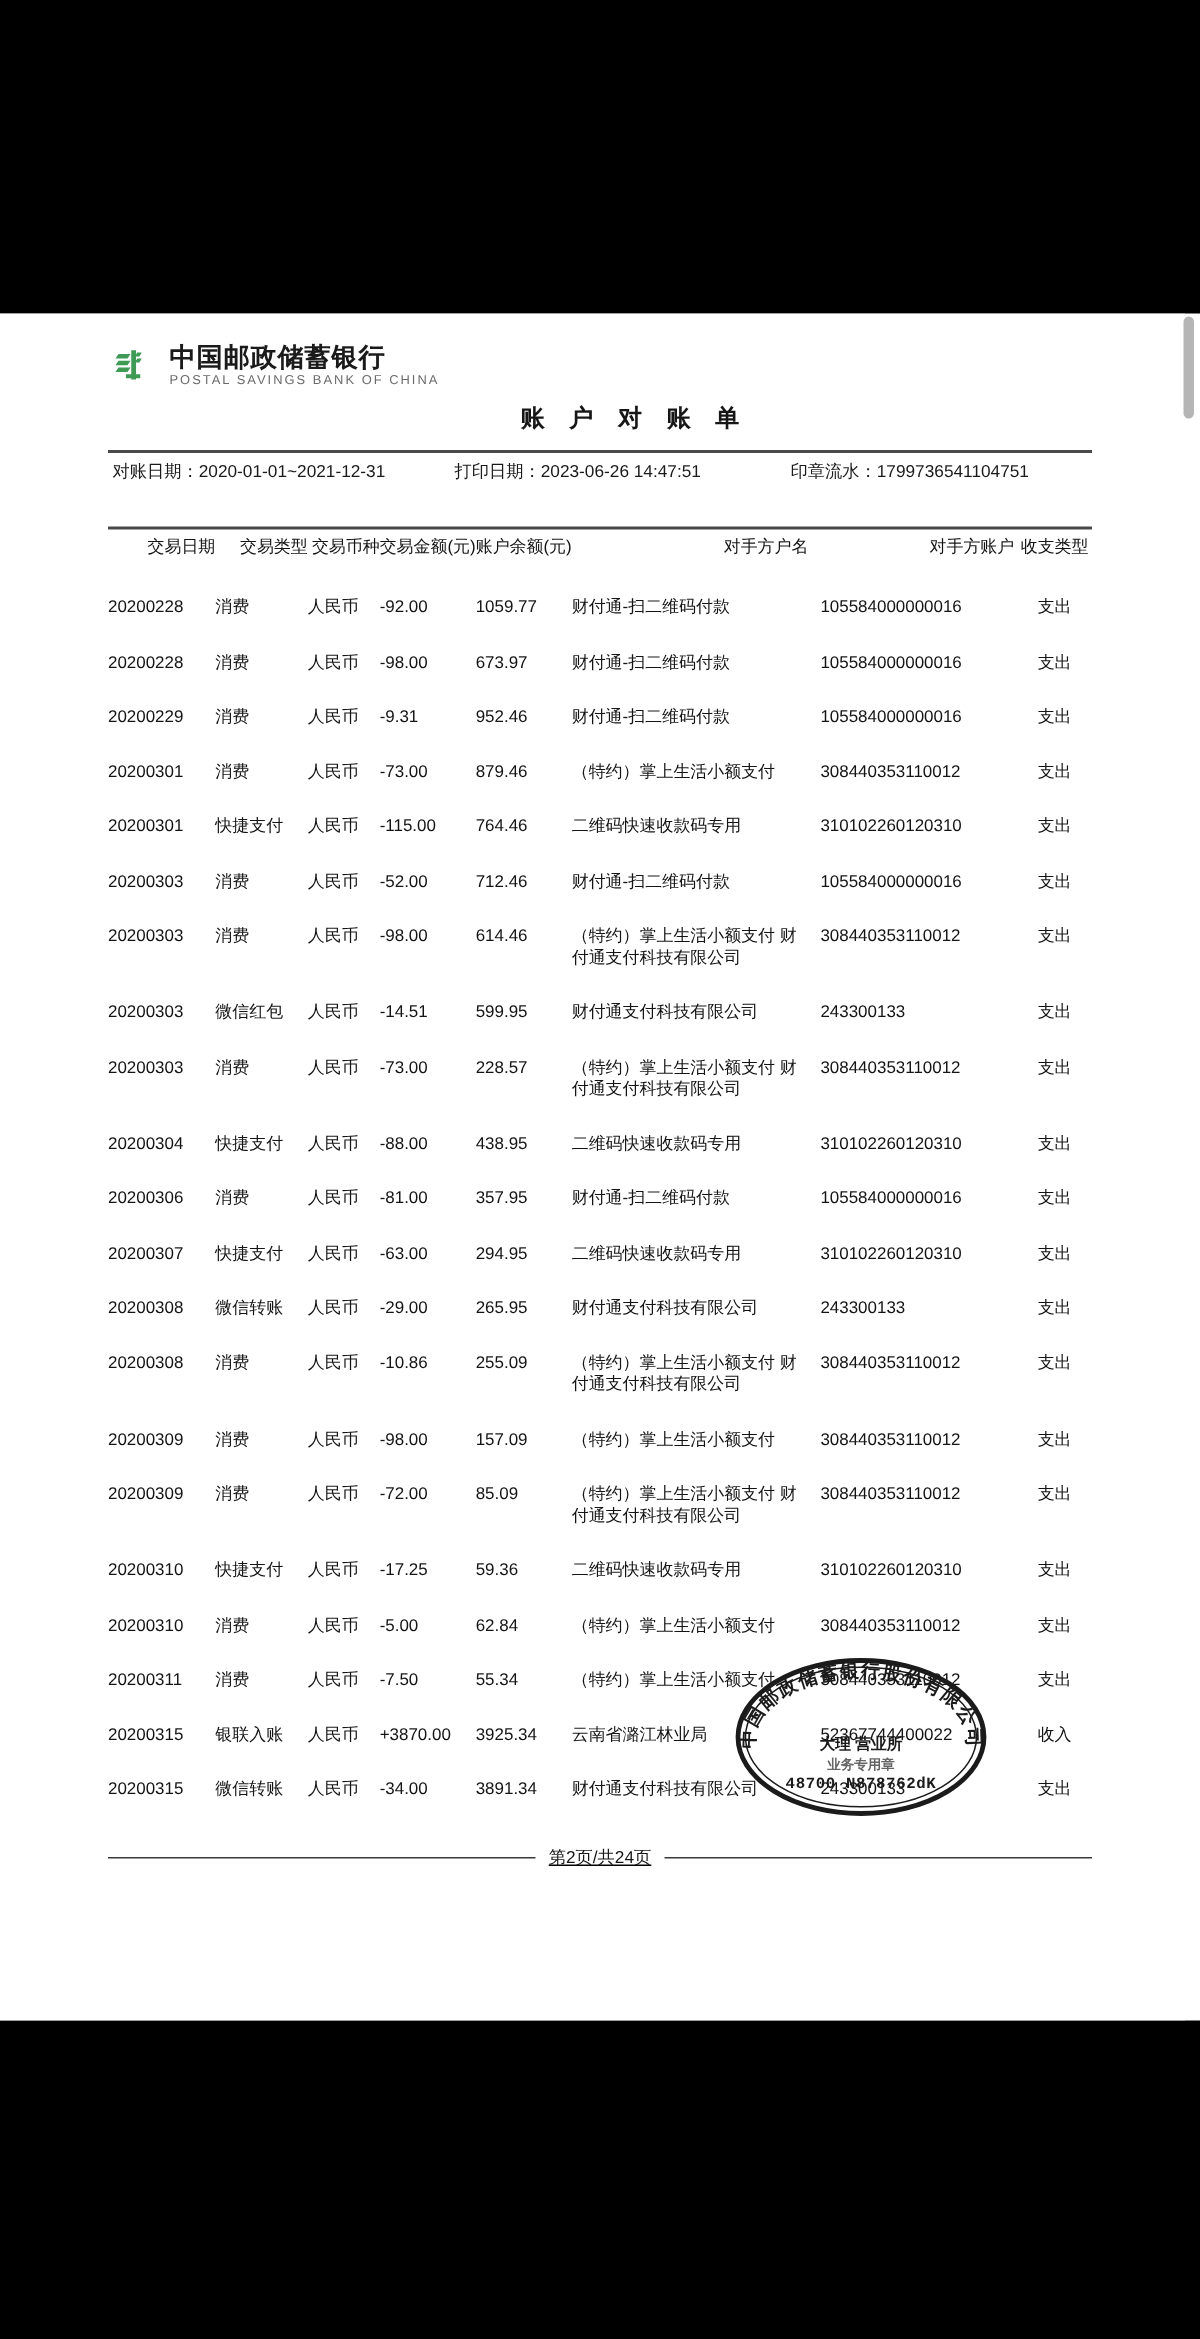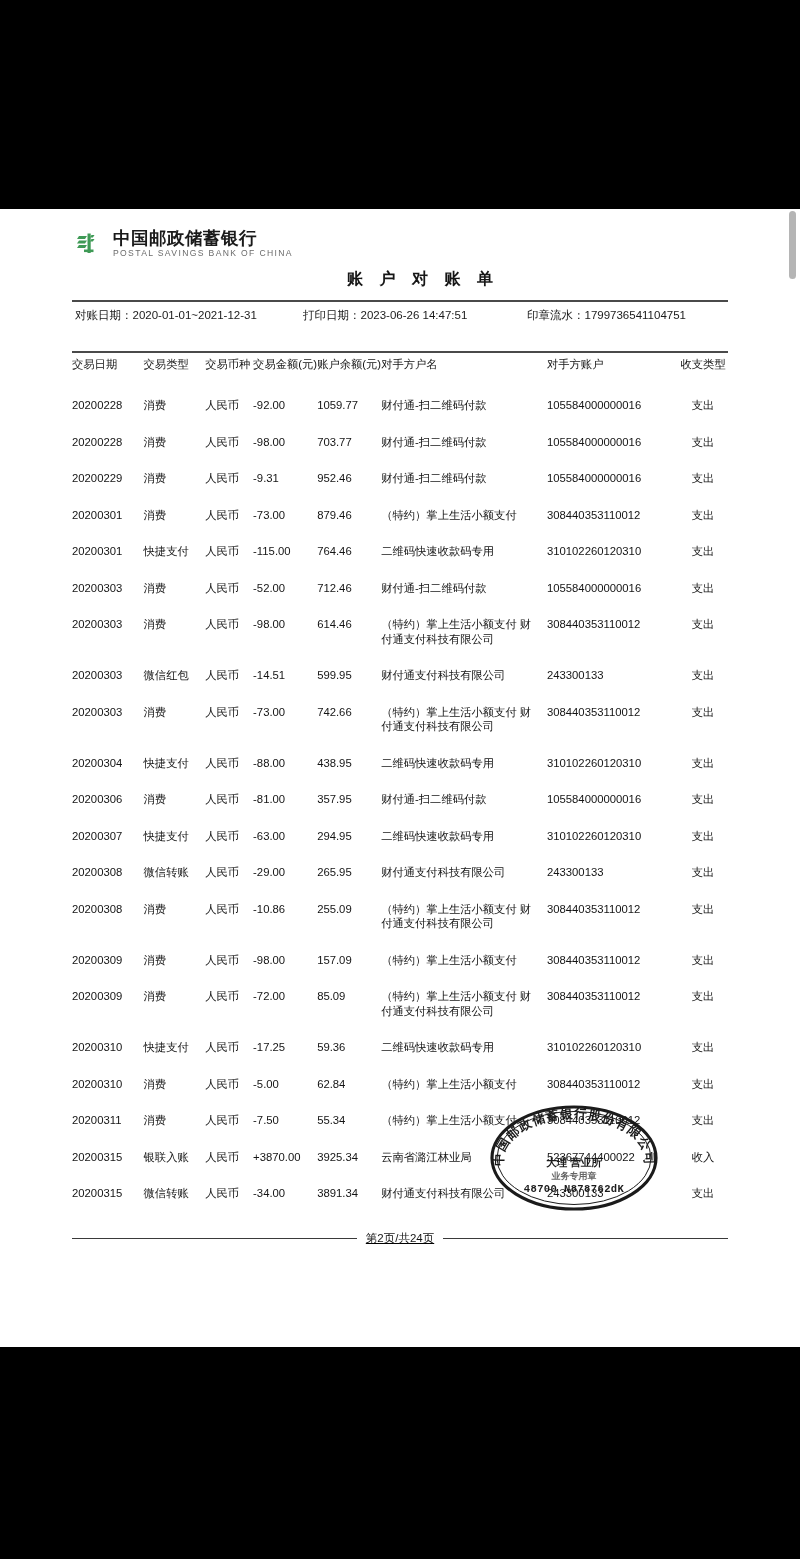--- a/index.html
+++ b/index.html
@@ -160,21 +160,21 @@
   .tbl {
     position: absolute;
     left: 72px; top: 148px;
     width: 658px;
     border-collapse: collapse;
     font-size: 11.3px;
     color: #141414;
   }
   .tbl th {
     font-weight: normal;
-    text-align: left;
+    text-align: right;
     padding: 0 0 15px 0;
     vertical-align: top;
     white-space: nowrap;
     font-size: 11.3px;
   }
   .tbl td {
     text-align: left;
     padding: 11px 0;
     vertical-align: top;
     line-height: 14.5px;
@@ -287,21 +287,21 @@
               <td class="col-bal">1059.77</td>
               <td class="col-cpname">财付通-扫二维码付款</td>
               <td class="col-cpacct">105584000000016</td>
               <td class="col-io">支出</td>
             </tr>
             <tr>
               <td class="col-date">20200228</td>
               <td class="col-type">消费</td>
               <td class="col-cur">人民币</td>
               <td class="col-amt">-98.00</td>
-              <td class="col-bal">703.77</td>
+              <td class="col-bal">673.97</td>
               <td class="col-cpname">财付通-扫二维码付款</td>
               <td class="col-cpacct">105584000000016</td>
               <td class="col-io">支出</td>
             </tr>
             <tr>
               <td class="col-date">20200229</td>
               <td class="col-type">消费</td>
               <td class="col-cur">人民币</td>
               <td class="col-amt">-9.31</td>
               <td class="col-bal">952.46</td>
@@ -357,21 +357,21 @@
               <td class="col-bal">599.95</td>
               <td class="col-cpname">财付通支付科技有限公司</td>
               <td class="col-cpacct">243300133</td>
               <td class="col-io">支出</td>
             </tr>
             <tr>
               <td class="col-date">20200303</td>
               <td class="col-type">消费</td>
               <td class="col-cur">人民币</td>
               <td class="col-amt">-73.00</td>
-              <td class="col-bal">742.66</td>
+              <td class="col-bal">228.57</td>
               <td class="col-cpname">（特约）掌上生活小额支付 财付通支付科技有限公司</td>
               <td class="col-cpacct">308440353110012</td>
               <td class="col-io">支出</td>
             </tr>
             <tr>
               <td class="col-date">20200304</td>
               <td class="col-type">快捷支付</td>
               <td class="col-cur">人民币</td>
               <td class="col-amt">-88.00</td>
               <td class="col-bal">438.95</td>

